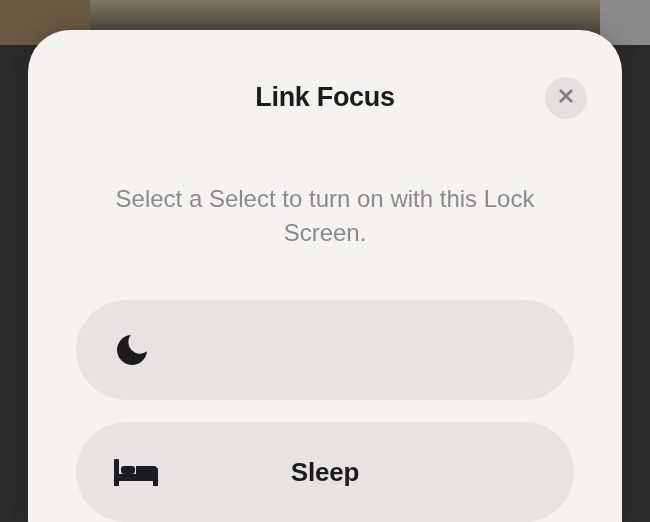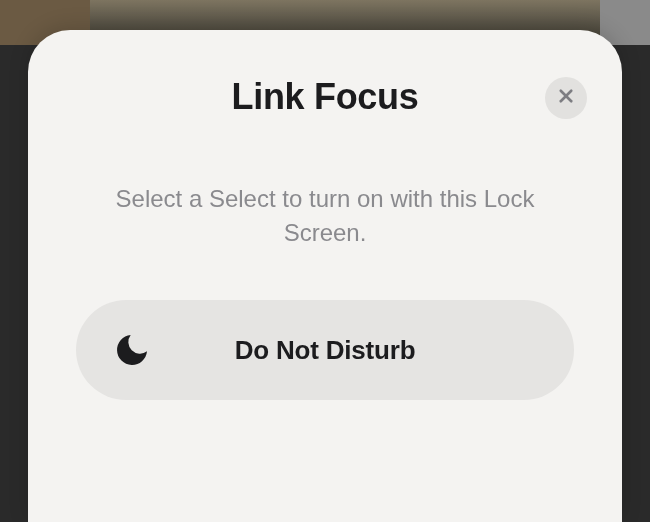--- a/index.html
+++ b/index.html
@@ -51,21 +51,21 @@
       box-shadow: 0 -4px 20px rgba(0,0,0,0.15);
     }
     .sheet-header {
       position: relative;
       display: flex;
       justify-content: center;
       align-items: center;
       height: 54px;
     }
     .sheet-title {
-      font-size: 36px;
+      font-size: 27px;
       font-weight: 700;
       color: #1c1c1e;
       letter-spacing: -0.3px;
     }
     .close-button {
       position: absolute;
       right: -13px;
       top: 7px;
       width: 42px;
       height: 42px;
@@ -145,18 +145,29 @@
   <div class="subtitle">Select a Select to turn on with this Lock Screen.</div>
 
   <div class="options">
 
     <div class="option">
       <span class="option-icon">
         <svg width="40" height="40" viewBox="0 0 24 24" fill="#1c1c1e">
           <path d="M21 12.8A9 9 0 1 1 11.2 3a7 7 0 0 0 9.8 9.8z"></path>
         </svg>
       </span>
-      <span class="option-label">Do Not Disturb</span>
     </div>
 
+    <div class="option">
+      <span class="option-icon">
+        <svg width="48" height="40" viewBox="0 0 48 32" fill="#1c1c1e">
+          <rect x="2" y="3" width="5" height="27" rx="1"></rect>
+          <rect x="41" y="12" width="5" height="18" rx="1"></rect>
+          <rect x="2" y="18" width="44" height="7"></rect>
+          <rect x="9" y="10" width="14" height="8" rx="3"></rect>
+          <path d="M24 10 h18 a3 3 0 0 1 3 3 v5 h-21 z"></path>
+        </svg>
+      </span>
+      <span class="option-label">Sleep</span>
+    </div>
 
   </div>
 </div>
 
 </body></html>

